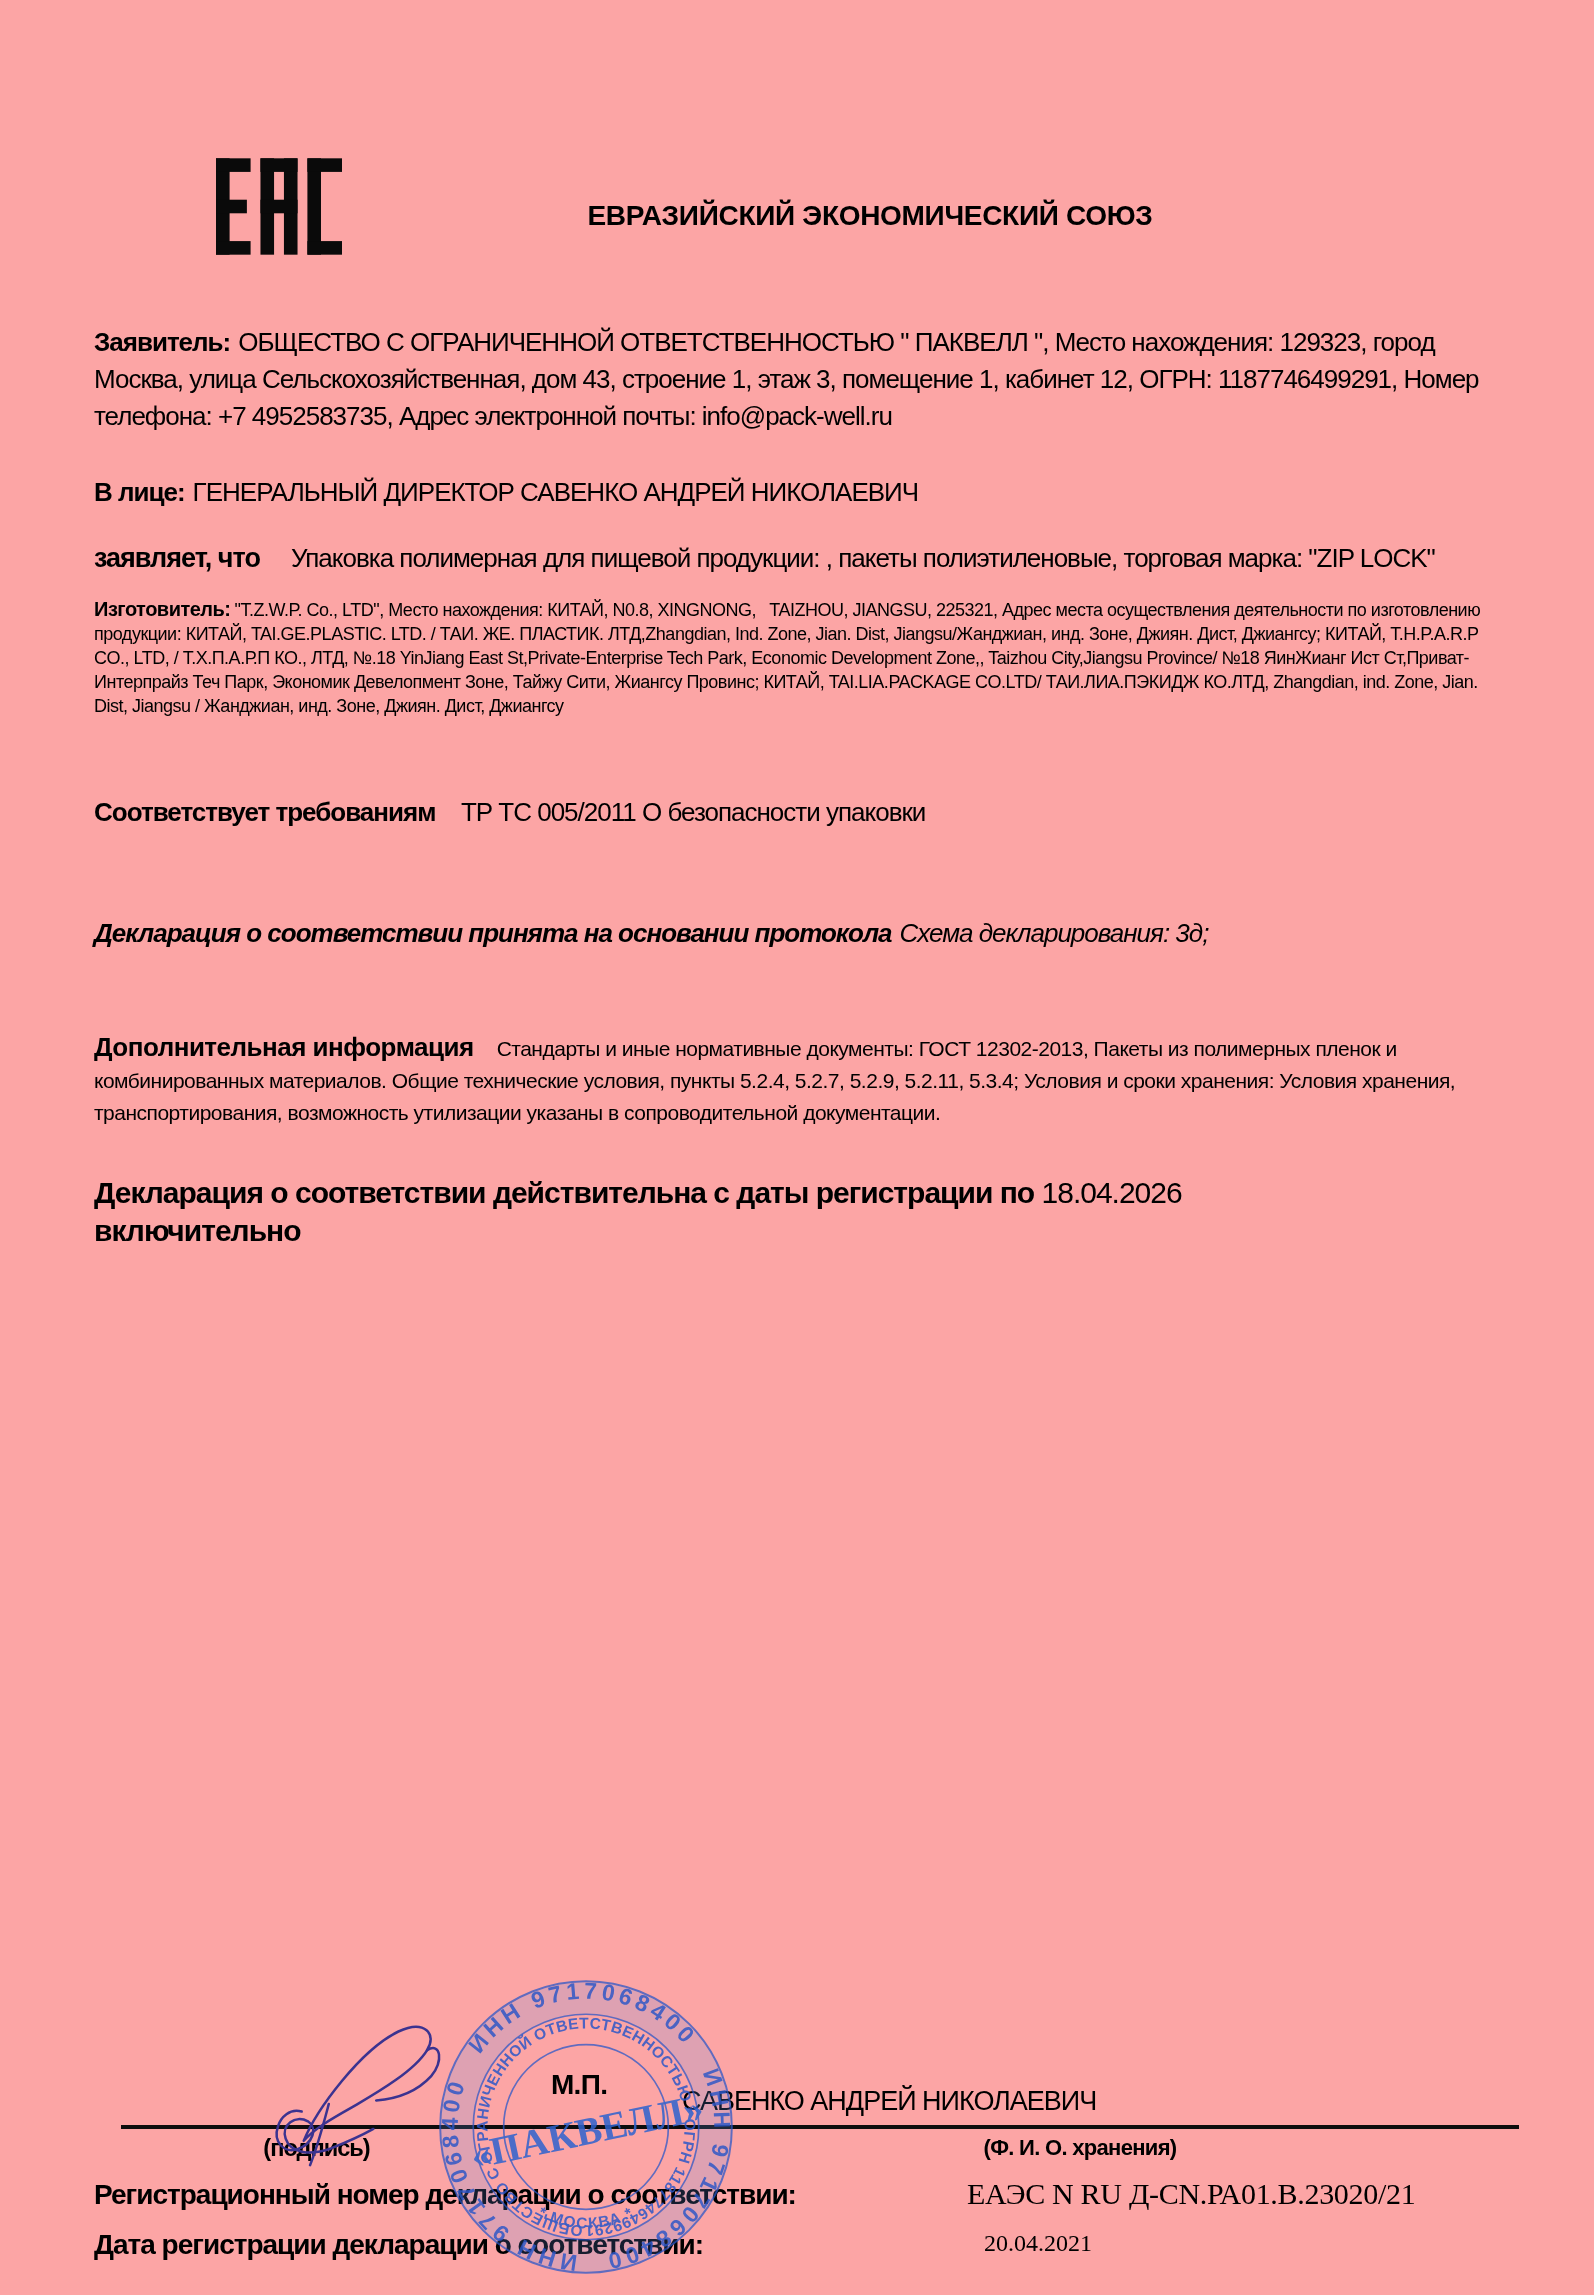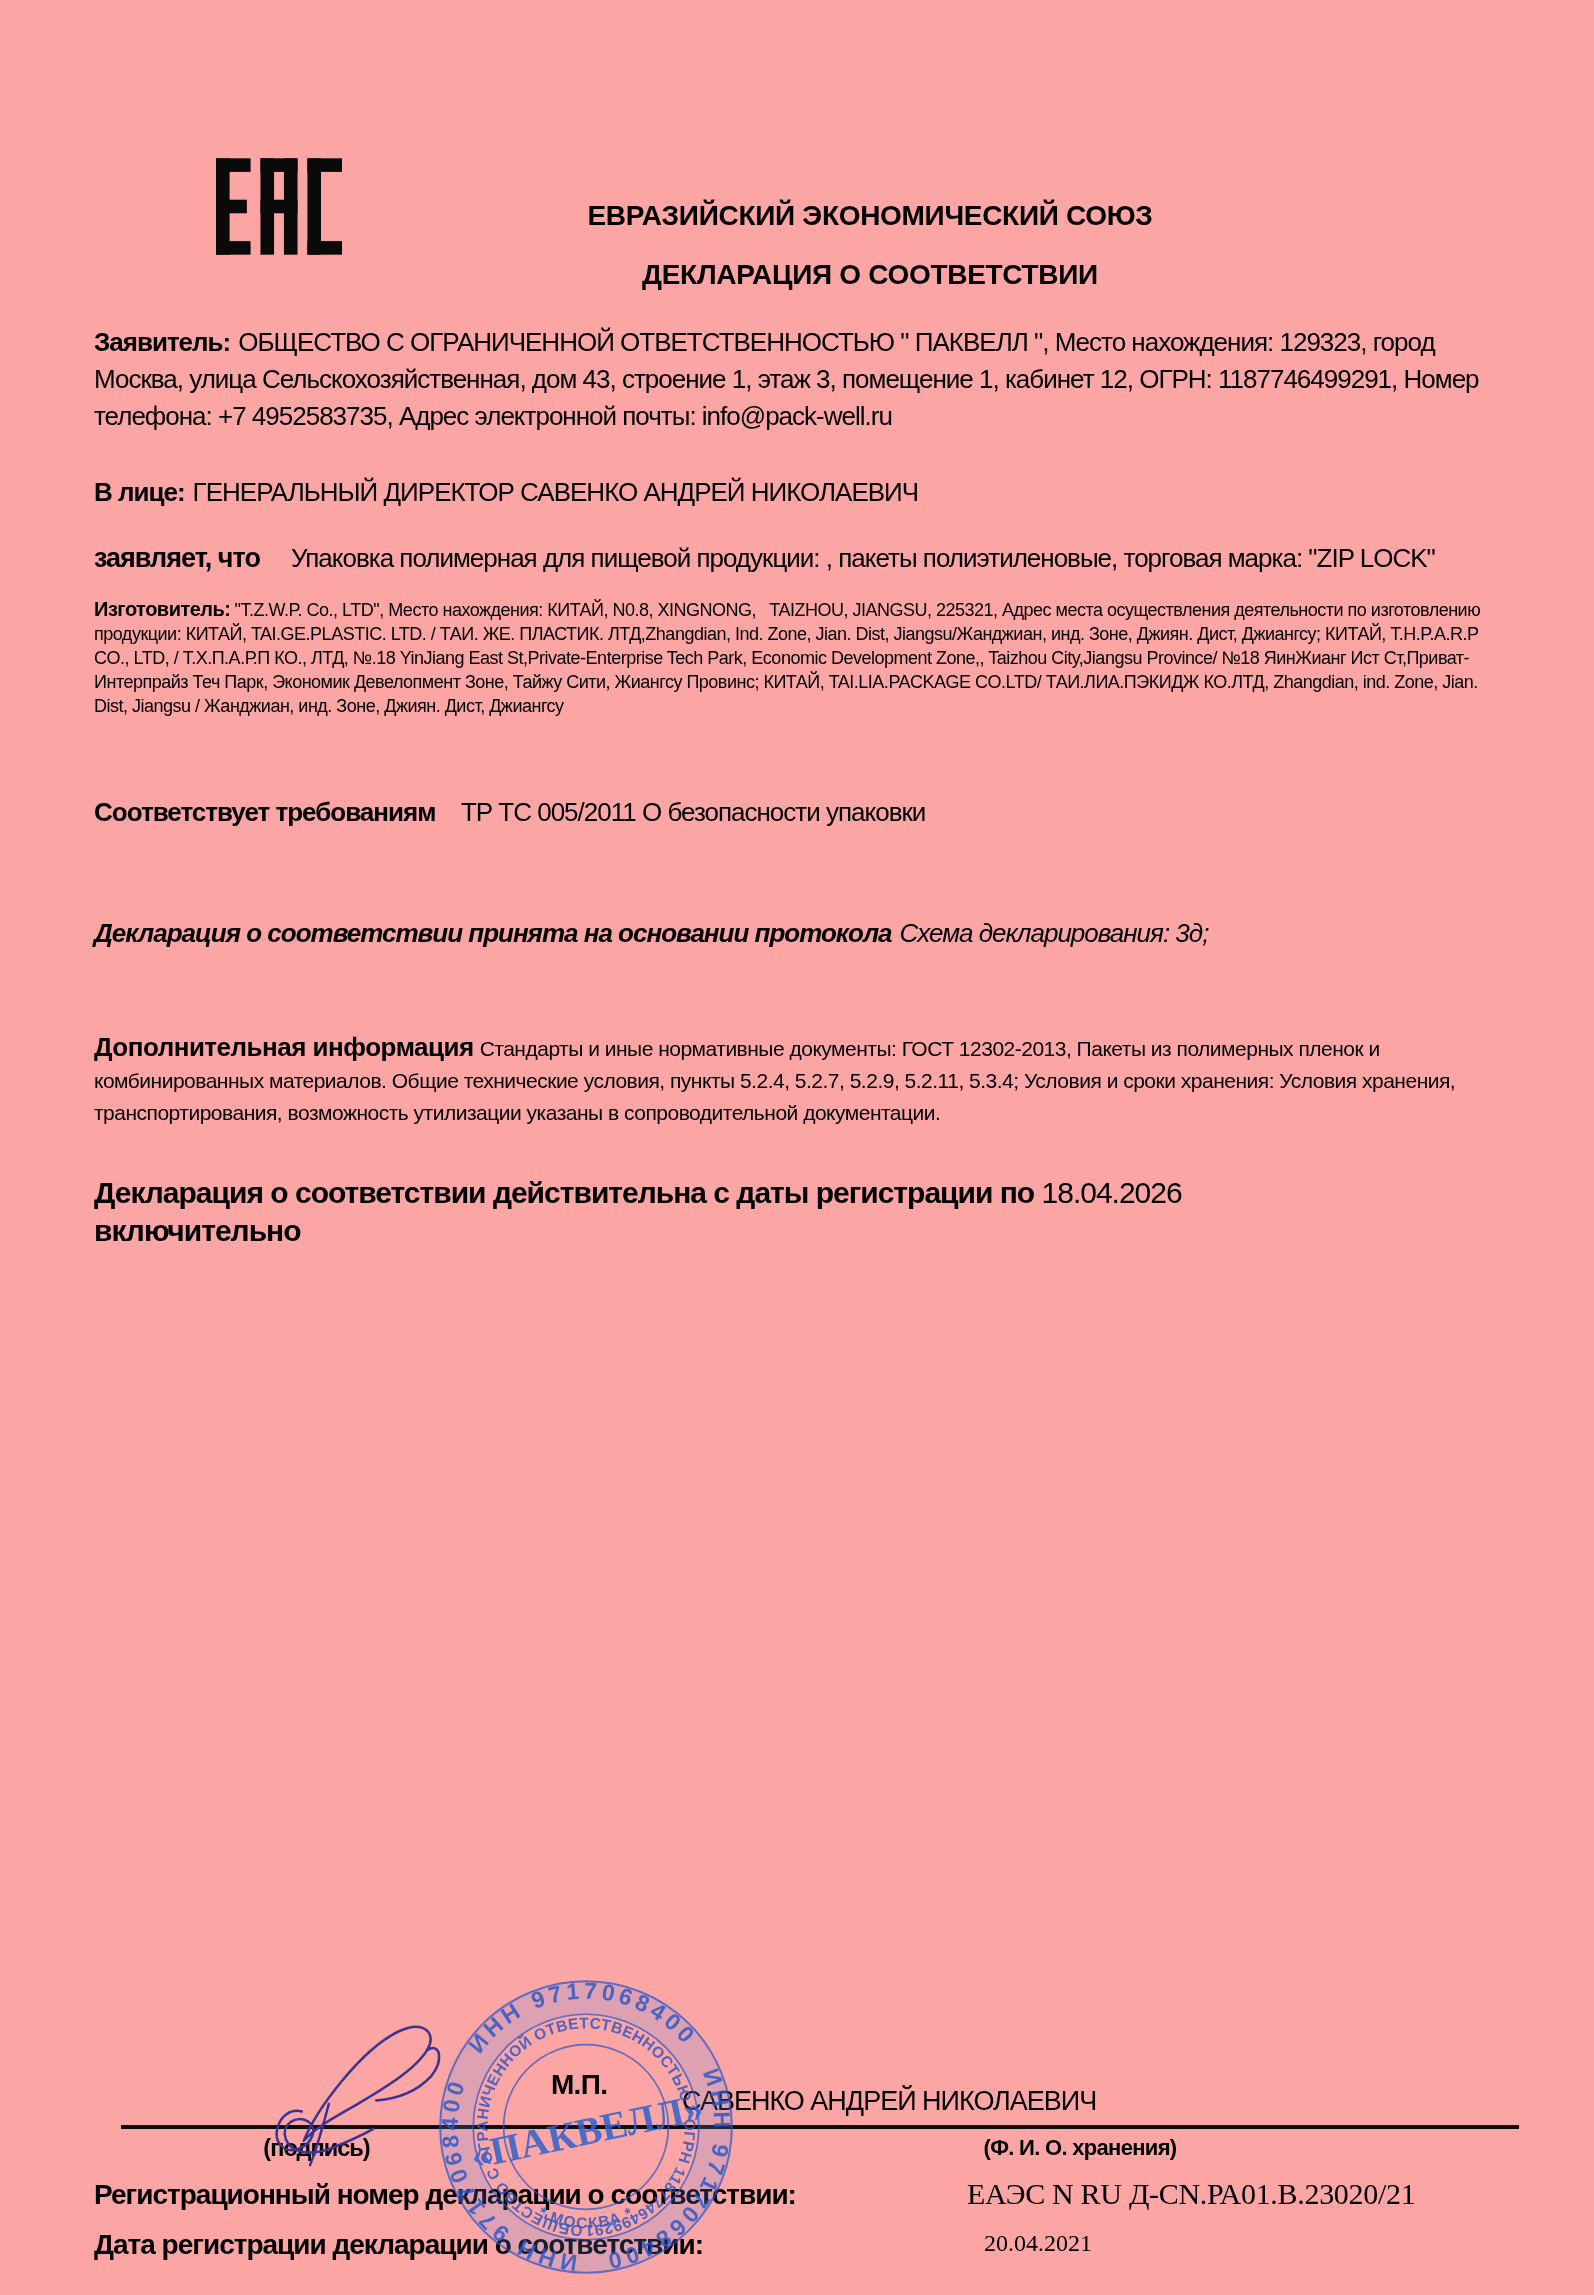--- a/index.html
+++ b/index.html
@@ -22,21 +22,21 @@
   
   .p-applicant{left:94px;top:324px;width:1414px;font-size:26px;line-height:37px;letter-spacing:-1px;}
   .p-person{left:94px;top:474px;width:1414px;font-size:26px;line-height:37px;letter-spacing:-1px;}
   .p-declares{left:94px;top:523px;width:1414px;font-size:26px;line-height:37px;letter-spacing:-1px;margin-top:17px;}
   .p-declares .lbl{font-size:27px;}
   .p-manufacturer{left:94px;top:597px;width:1414px;font-size:18px;line-height:24px;letter-spacing:-0.5px;}
   .p-manufacturer .lbl{font-size:20px;margin-right:4px;}
   .p-compliance{left:94px;top:794px;width:1414px;font-size:26px;line-height:36px;letter-spacing:-1px;}
   .p-basis{left:94px;top:915px;width:1414px;font-size:26px;line-height:36px;letter-spacing:-1px;font-style:italic;}
   .p-additional{left:94px;top:1031px;width:1380px;font-size:21px;line-height:32px;letter-spacing:-0.5px;}
-  .p-additional .lbl{font-size:26px;margin-right:6px;}
+  .p-additional .lbl{font-size:26px;margin-right:23px;}
   .p-validity{left:94px;top:1174px;width:1414px;font-size:30px;line-height:38px;letter-spacing:-1px;font-weight:bold;}
   .p-validity .val-date{font-weight:normal;}
 
   
   .sig-line{left:121px;top:2125px;width:1398px;height:4px;background:#0d0d0d;}
   .mp-label{left:551px;top:2069px;font-size:28px;font-weight:bold;letter-spacing:-0.7px;z-index:5;}
   .fio-name{left:682px;top:2086px;font-size:27px;letter-spacing:-1px;z-index:2;}
   .cap-sign{left:202px;top:2135px;width:229px;text-align:center;font-size:23.6px;font-weight:bold;letter-spacing:-1px;}
   .cap-fio{left:898px;top:2135px;width:364px;text-align:center;font-size:22px;font-weight:bold;letter-spacing:-0.7px;}
 
@@ -63,21 +63,20 @@
         <rect x="110" y="0" width="22" height="156"></rect>
       <rect x="72" y="0" width="60" height="22"></rect>
         <rect x="72" y="67" width="60" height="22"></rect>
       <rect x="148" y="0" width="22" height="156"></rect>
         <rect x="148" y="0" width="56" height="22"></rect>
       <rect x="148" y="134" width="56" height="22"></rect>
     </g>
   </svg>
 
   <div class="abs title">ЕВРАЗИЙСКИЙ ЭКОНОМИЧЕСКИЙ СОЮЗ</div>
-  <div class="abs title title2">ДЕКЛАРАЦИЯ О СООТВЕТСТВИИ</div>
 
   <p class="abs par p-applicant"><b class="lbl">Заявитель:</b><span>ОБЩЕСТВО С ОГРАНИЧЕННОЙ ОТВЕТСТВЕННОСТЬЮ " ПАКВЕЛЛ ", Место нахождения: 129323, город Москва, улица Сельскохозяйственная, дом 43, строение 1, этаж 3, помещение 1, кабинет 12, ОГРН: 1187746499291, Номер телефона: +7 4952583735, Адрес электронной почты: info@pack-well.ru</span></p>
 
   <p class="abs par p-person"><b class="lbl">В лице:</b><span>ГЕНЕРАЛЬНЫЙ ДИРЕКТОР САВЕНКО АНДРЕЙ НИКОЛАЕВИЧ</span></p>
 
   <p class="abs par p-declares"><b class="lbl">заявляет, что</b><span class="gap-big"></span><span>Упаковка полимерная для пищевой продукции: , пакеты полиэтиленовые, торговая марка: "ZIP LOCK"</span></p>
 
   <p class="abs par p-manufacturer"><b class="lbl">Изготовитель:</b><span>"T.Z.W.P. Co., LTD", Место нахождения: КИТАЙ, N0.8, XINGNONG,   TAIZHOU, JIANGSU, 225321, Адрес места осуществления деятельности по изготовлению продукции: КИТАЙ, TAI.GE.PLASTIC. LTD. / ТАИ. ЖЕ. ПЛАСТИК. ЛТД,Zhangdian, Ind. Zone, Jian. Dist, Jiangsu/Жанджиан, инд. Зоне, Джиян. Дист, Джиангсу; КИТАЙ, T.H.P.A.R.P CO., LTD, / Т.Х.П.А.Р.П КО., ЛТД, №.18 YinJiang East St,Private-Enterprise Tech Park, Economic Development Zone,, Taizhou City,Jiangsu Province/ №18 ЯинЖианг Ист Ст,Приват-Интерпрайз Теч Парк, Экономик Девелопмент Зоне, Тайжу Сити, Жиангсу Провинс; КИТАЙ, TAI.LIA.PACKAGE CO.LTD/ ТАИ.ЛИА.ПЭКИДЖ КО.ЛТД, Zhangdian, ind. Zone, Jian. Dist, Jiangsu / Жанджиан, инд. Зоне, Джиян. Дист, Джиангсу</span></p>
 
   <p class="abs par p-compliance"><b class="lbl">Соответствует требованиям</b><span class="gap-mid"></span><span>ТР ТС 005/2011 О безопасности упаковки</span></p>

